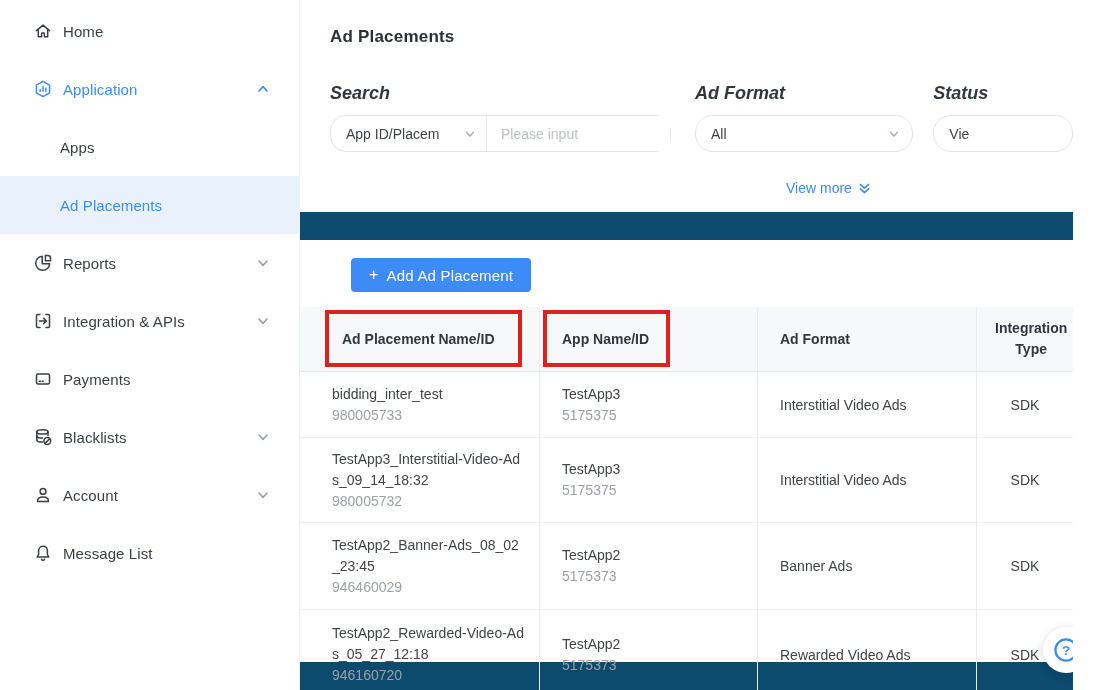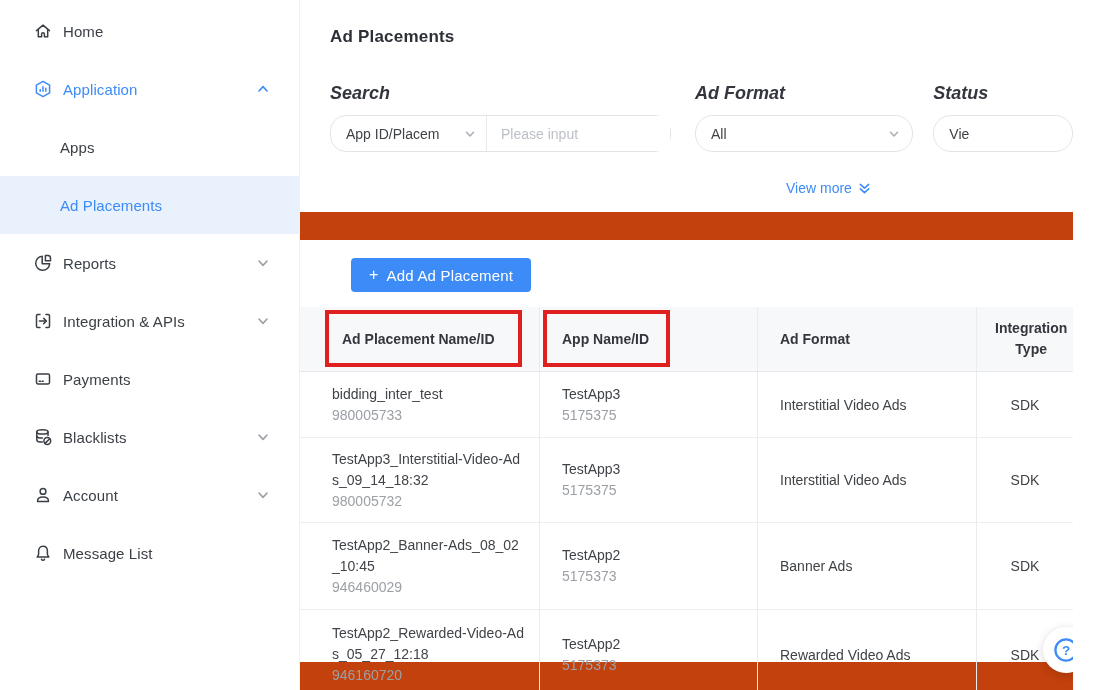--- a/index.html
+++ b/index.html
@@ -2,21 +2,21 @@
 <html><head>
 <meta charset="utf-8">
 <style>
   * { margin: 0; padding: 0; box-sizing: border-box; }
   html, body { background: #fff; }
   body { font-family: "Liberation Sans", sans-serif; }
   .page {
     position: relative;
     width: 1073px; height: 690px;
     overflow: hidden;
-    background: #c2410c;
+    background: #0c4a6e;
     display: flex;
   }
   
   .sidebar {
     width: 300px; min-width: 300px; height: 100%;
     background: #ffffff;
     border-right: 1px solid #eef0f3;
     padding-top: 2px;
     z-index: 2;
   }
@@ -358,21 +358,21 @@
             <div class="t-cell c3">
               <div>Interstitial Video Ads</div>
             </div>
             <div class="t-cell c4">
               <div>SDK</div>
             </div>
           </div>
 
           <div class="t-row row-3">
             <div class="t-cell c1">
-              <div class="cell-name">TestApp2_Banner-Ads_08_02_10:45</div>
+              <div class="cell-name">TestApp2_Banner-Ads_08_02_23:45</div>
               <div class="cell-id">946460029</div>
             </div>
             <div class="t-cell c2">
               <div class="cell-name">TestApp2</div>
               <div class="cell-id">5175373</div>
             </div>
             <div class="t-cell c3">
               <div>Banner Ads</div>
             </div>
             <div class="t-cell c4">

